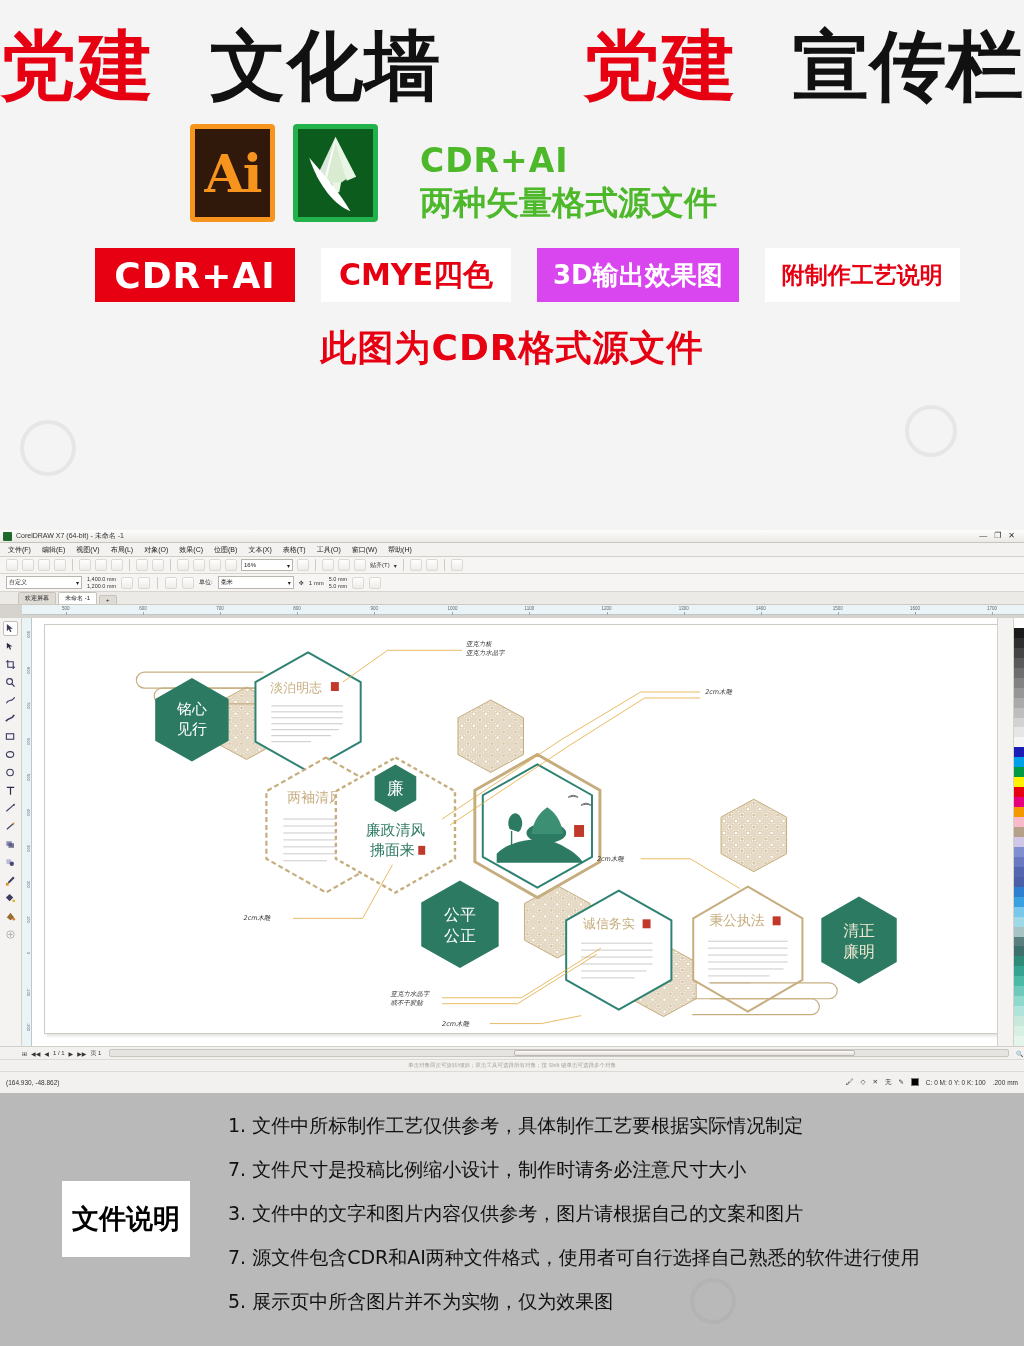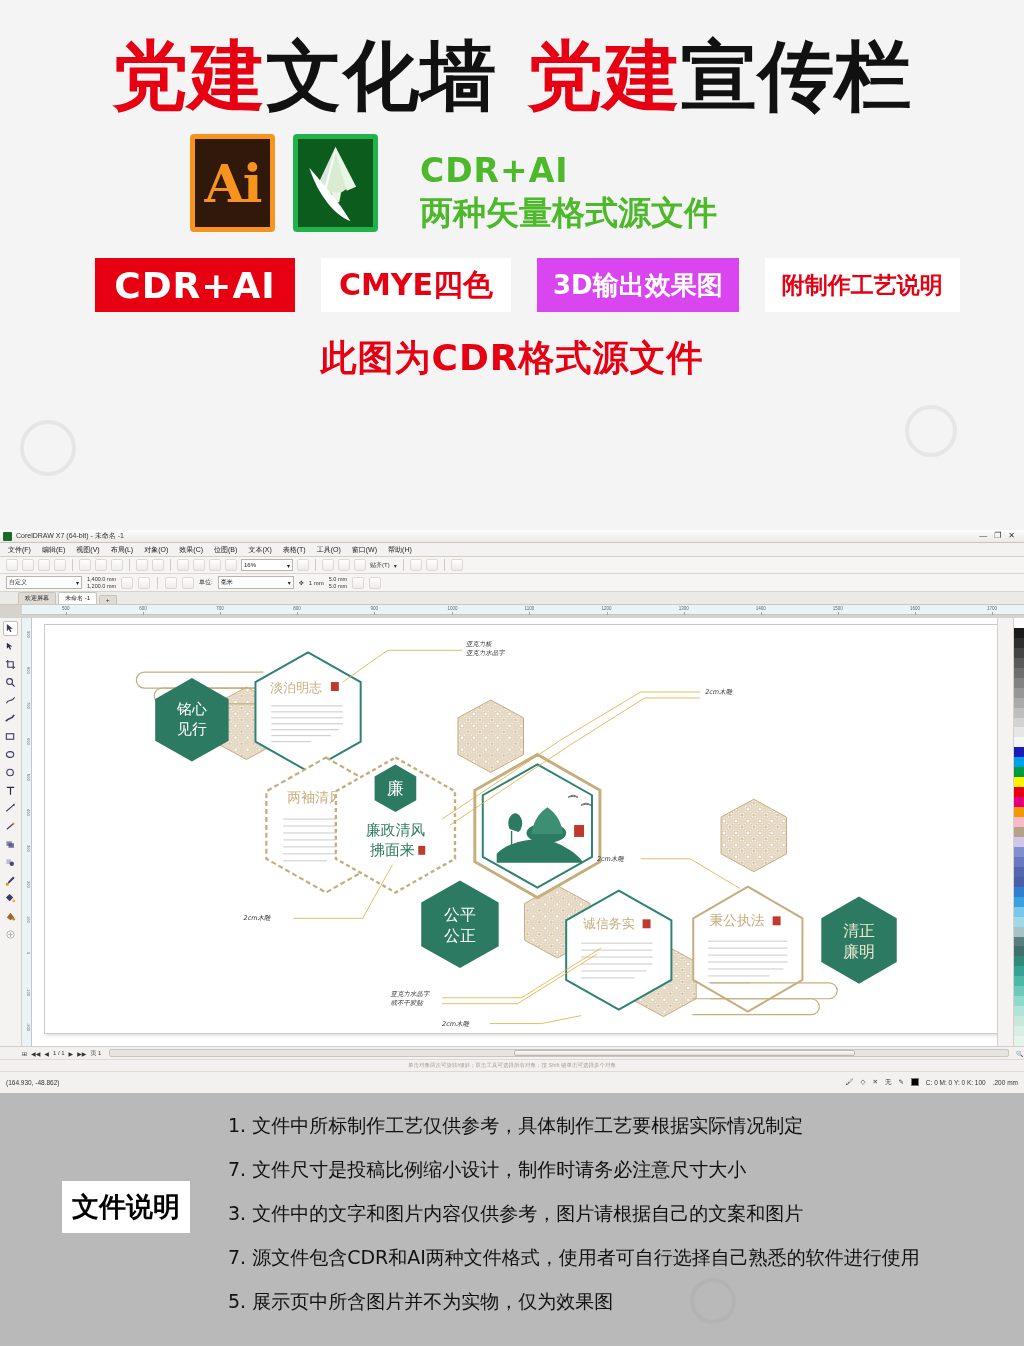--- a/index.html
+++ b/index.html
@@ -6,22 +6,22 @@
   html,body { width:1024px; height:1346px; }
   body {
     font-family:"Liberation Sans","DejaVu Sans",sans-serif;
     background:#f2f2f2; overflow:hidden; position:relative;
   }
 
   
   #promo { width:1024px; height:530px; background:#f4f4f4; position:relative; }
 
   #title-row {
-    display:flex; justify-content:center; align-items:center;
-    padding-top:38px; letter-spacing:1px;
+    display:flex; justify-content:space-between; align-items:center;
+    padding-top:28px; letter-spacing:1px;
   }
   .ttl { font-size:76px; font-weight:bold; line-height:1; font-family:"DejaVu Sans",sans-serif; }
   .ttl-red { color:#e60012; }
   .ttl-blk { color:#111; }
   .ttl-gap { display:inline-block; width:30px; }
 
   #logo-row { display:flex; align-items:flex-end; padding-left:190px; margin-top:20px; }
   .app-icon { width:85px; height:98px; border-radius:4px; position:relative; overflow:hidden; }
   .ai-icon { background:#30180b; border:5px solid #f7941e; }
   .ai-icon .glyph {
@@ -126,21 +126,21 @@
             border:1px solid #bdb9b2;border-radius:2px; }
   #hintbar { height:12px;display:flex;align-items:center;justify-content:center;font-size:5.5px;
              color:#a8a49d;border-bottom:1px solid #ddd9d3; }
   #statusrow { height:20px;display:flex;align-items:center;padding:0 6px;font-size:6.5px;color:#333; }
   #statusright { margin-left:auto; display:flex; align-items:center; gap:7px; }
   .kswatch { width:8px;height:8px;background:#000;border:1px solid #777; }
 
   
   #footer { position:absolute; top:1093px; left:0; width:1024px; height:253px; background:#b9b9b9; }
   #fnote-label { position:absolute; left:62px; top:88px; background:#fff; color:#000;
-                 font-size:27px; font-weight:bold; padding:8px 10px; font-family:"DejaVu Sans",sans-serif; }
+                 font-size:27px; font-weight:bold; padding:20px 10px; font-family:"DejaVu Sans",sans-serif; }
   #fnote-list { position:absolute; left:228px; top:20px; right:10px; }
   .fnote { font-size:19px; color:#111; margin-bottom:18px; font-family:"DejaVu Sans",sans-serif;
            white-space:nowrap; }
 
   
   .wm { position:absolute; pointer-events:none; opacity:.13; }
   .wm-ring { border:4px solid #888; border-radius:50%; }
 </style>
 </head>
 <body>

